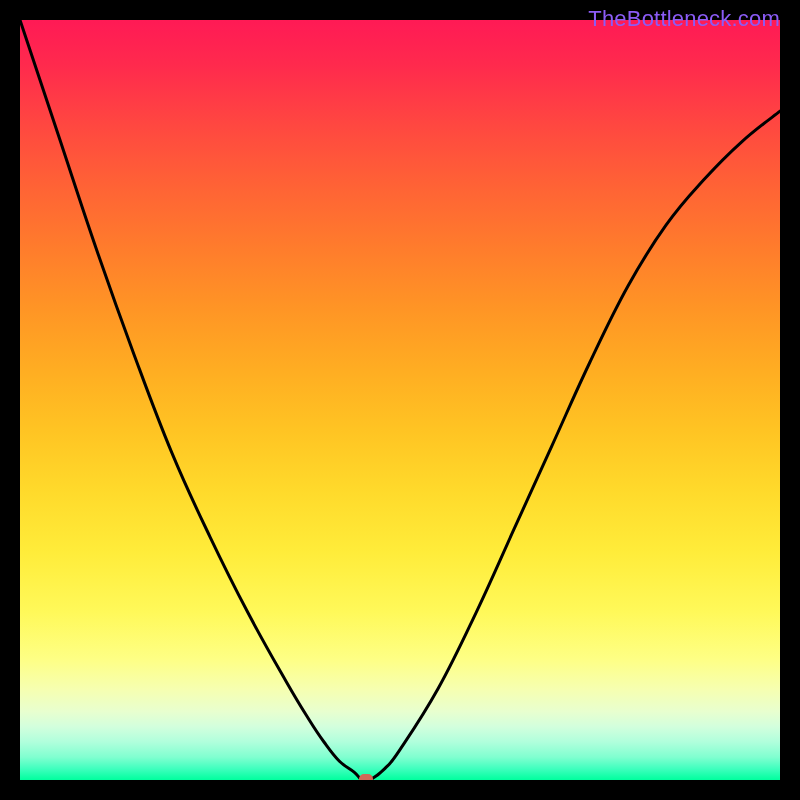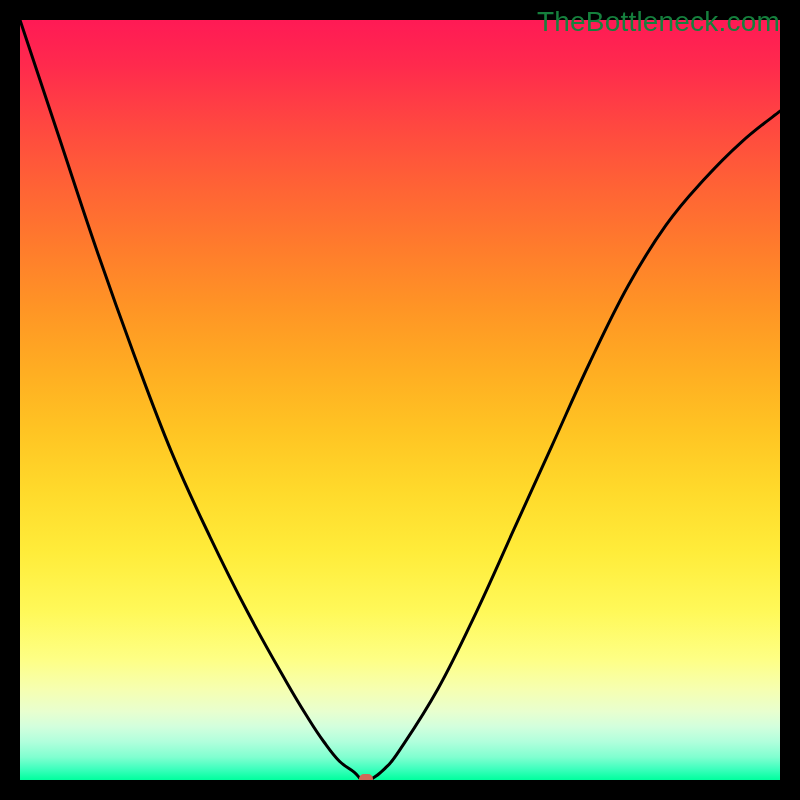--- a/index.html
+++ b/index.html
@@ -9,23 +9,23 @@
     width: 800px;
     height: 800px;
     background: #000;
     position: relative;
   }
   
   .watermark {
     position: absolute;
     top: 6px;
     right: 20px;
-    color: #15803d;
+    color: #8b5cf6;
     font-family: Arial, Helvetica, sans-serif;
-    font-size: 28px;
+    font-size: 22px;
     font-weight: 500;
     z-index: 3;
     letter-spacing: 0.2px;
     text-align: center;
   }
   
   .plot-area {
     position: absolute;
     left: 20px;
     top: 20px;

